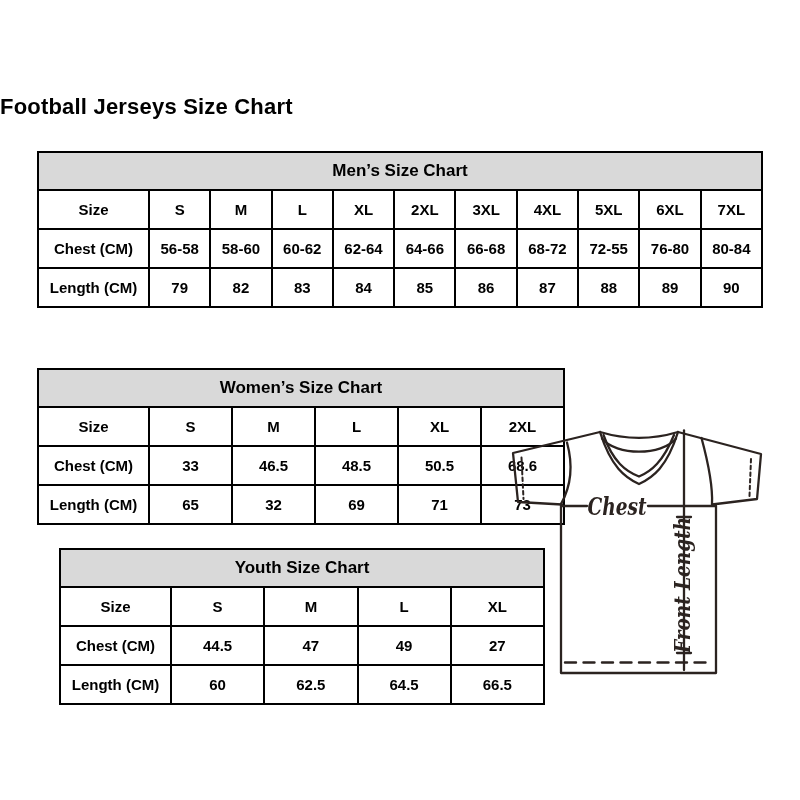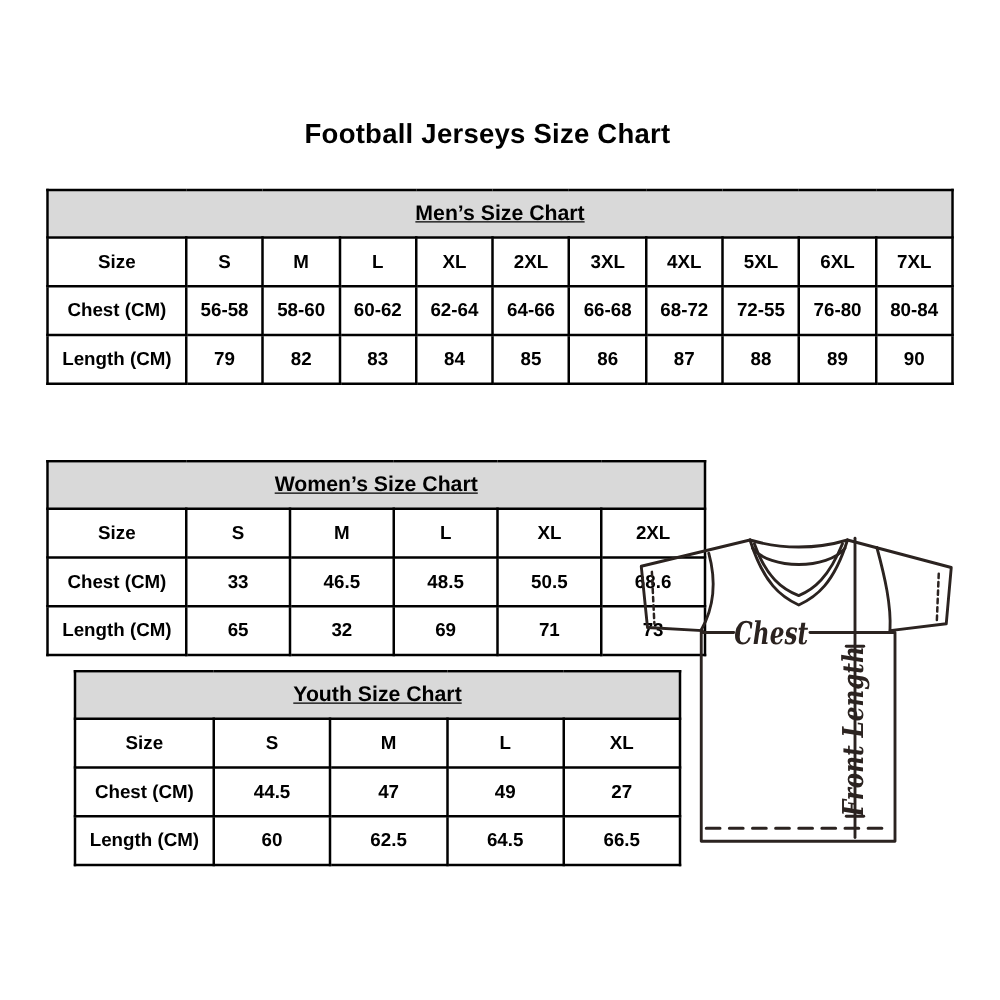--- a/index.html
+++ b/index.html
@@ -14,21 +14,20 @@
     width: 800px; height: 800px;
     background: var(--bg);
     font-family: "Liberation Sans", sans-serif;
     overflow: hidden;
   }
   .stage { position: relative; width: 800px; height: 800px; }
 
   .page-title {
     position: absolute;
     left: 0; top: 94px; width: 780px;
-    text-align: center;
     font-size: 22px; font-weight: bold;
     color: var(--text);
     letter-spacing: 0.2px;
   }
 
   .chart { position: absolute; }
   .chart table {
     border-collapse: collapse;
     table-layout: fixed;
     width: 100%;
@@ -42,21 +41,20 @@
     color: var(--text);
     height: 39px;
     padding: 0;
     overflow: hidden;
     white-space: nowrap;
   }
   .chart td.header-cell {
     background: var(--header-bg);
     font-size: 17px;
     height: 38px;
-    text-decoration: underline;
   }
 
   .jersey-wrap { position: absolute; left: 500px; top: 415px; width: 290px; height: 270px; }
   .jersey-wrap svg { display: block; }
   .dim-text {
     font-family: "DejaVu Serif", serif;
     font-style: italic;
     font-weight: bold;
     fill: var(--jersey);
   }
@@ -165,21 +163,21 @@
             <td>65</td>
             <td>32</td>
             <td>69</td>
             <td>71</td>
             <td>73</td>
           </tr>
         </tbody>
     </table>
   </div>
 
-  <div class="chart" style="left:37px; top:536px; width:508px;padding-left:22px;">
+  <div class="chart" style="left:37px; top:548px; width:508px;padding-left:22px;">
     <table>
       <colgroup>
           <col style="width: 111px;">
           <col>
           <col>
           <col>
           <col>
         </colgroup>
       <tbody>
         <tr>

